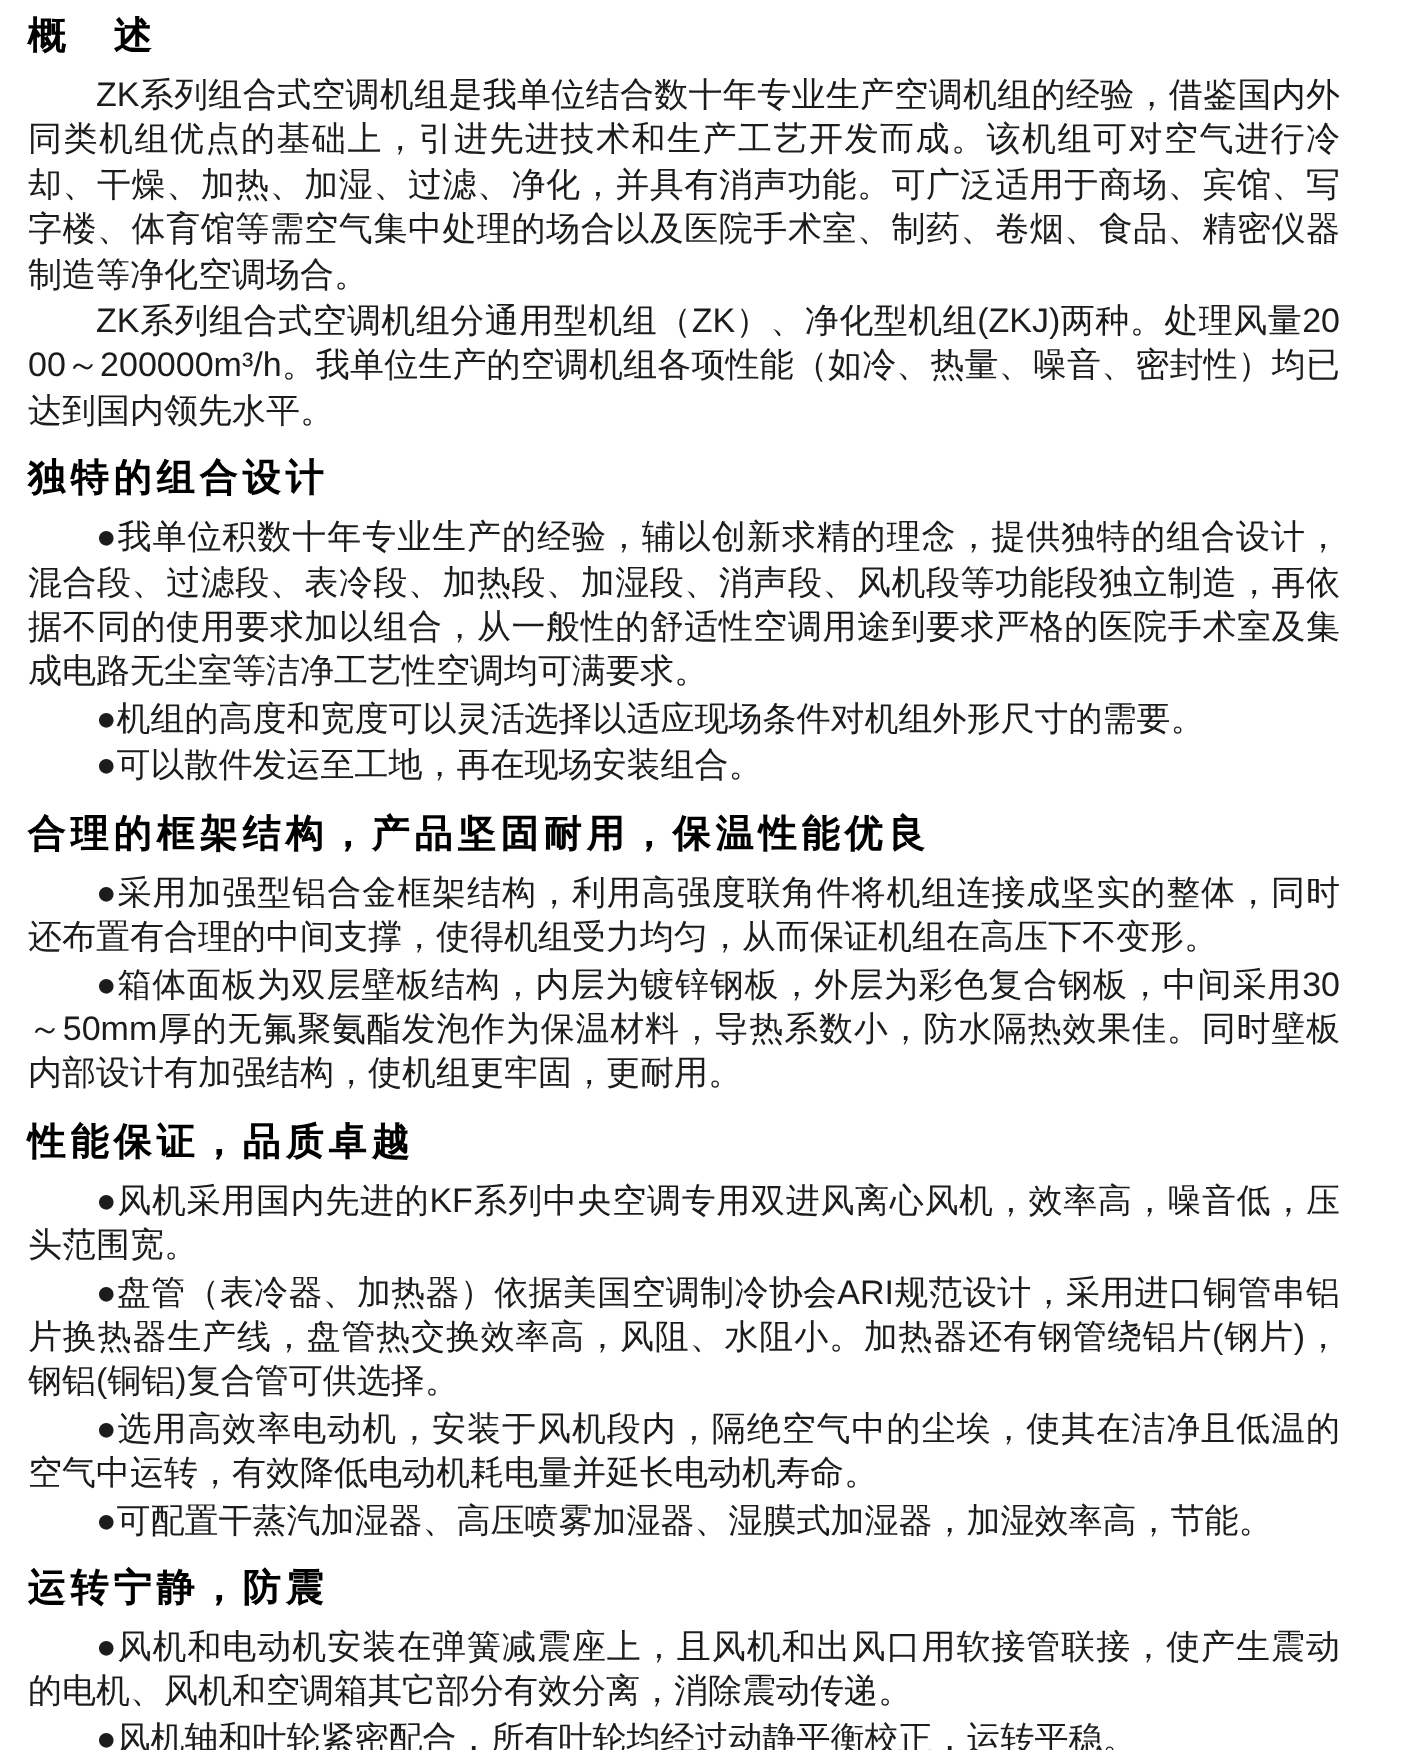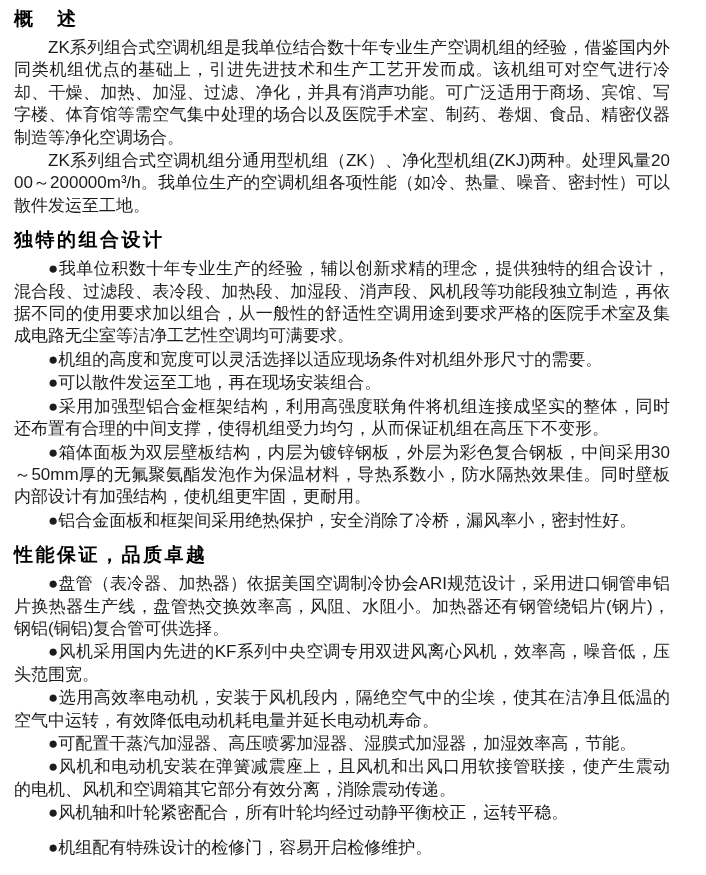--- a/index.html
+++ b/index.html
@@ -46,45 +46,46 @@
   }
 </style>
 </head>
 <body>
 
 <div class="page">
 
   <div class="section">
     <h2 class="section-heading">概　述</h2>
     <p class="para">ZK系列组合式空调机组是我单位结合数十年专业生产空调机组的经验，借鉴国内外同类机组优点的基础上，引进先进技术和生产工艺开发而成。该机组可对空气进行冷却、干燥、加热、加湿、过滤、净化，并具有消声功能。可广泛适用于商场、宾馆、写字楼、体育馆等需空气集中处理的场合以及医院手术室、制药、卷烟、食品、精密仪器制造等净化空调场合。</p>
-    <p class="para">ZK系列组合式空调机组分通用型机组（ZK）、净化型机组(ZKJ)两种。处理风量2000～200000m³/h。我单位生产的空调机组各项性能（如冷、热量、噪音、密封性）可以散件发运至工地。</p>
+    <p class="para">ZK系列组合式空调机组分通用型机组（ZK）、净化型机组(ZKJ)两种。处理风量2000～200000m³/h。我单位生产的空调机组各项性能（如冷、热量、噪音、密封性）均已达到国内领先水平。</p>
   </div>
 
   <div class="section">
     <h2 class="section-heading">独特的组合设计</h2>
     <p class="para">●我单位积数十年专业生产的经验，辅以创新求精的理念，提供独特的组合设计，混合段、过滤段、表冷段、加热段、加湿段、消声段、风机段等功能段独立制造，再依据不同的使用要求加以组合，从一般性的舒适性空调用途到要求严格的医院手术室及集成电路无尘室等洁净工艺性空调均可满要求。</p>
     <p class="para">●机组的高度和宽度可以灵活选择以适应现场条件对机组外形尺寸的需要。</p>
     <p class="para">●可以散件发运至工地，再在现场安装组合。</p>
   </div>
 
   <div class="section">
+    <h2 class="section-heading">合理的框架结构，产品坚固耐用，保温性能优良</h2>
     <p class="para">●采用加强型铝合金框架结构，利用高强度联角件将机组连接成坚实的整体，同时还布置有合理的中间支撑，使得机组受力均匀，从而保证机组在高压下不变形。</p>
     <p class="para">●箱体面板为双层壁板结构，内层为镀锌钢板，外层为彩色复合钢板，中间采用30～50mm厚的无氟聚氨酯发泡作为保温材料，导热系数小，防水隔热效果佳。同时壁板内部设计有加强结构，使机组更牢固，更耐用。</p>
-    <p class="para">●铝合金面板和框架间采用绝热保护，安全消除了冷桥，漏风率小，密封性好。</p>
   </div>
 
   <div class="section">
     <h2 class="section-heading">性能保证，品质卓越</h2>
+    <p class="para">●风机采用国内先进的KF系列中央空调专用双进风离心风机，效率高，噪音低，压头范围宽。</p>
     <p class="para">●盘管（表冷器、加热器）依据美国空调制冷协会ARI规范设计，采用进口铜管串铝片换热器生产线，盘管热交换效率高，风阻、水阻小。加热器还有钢管绕铝片(钢片)，钢铝(铜铝)复合管可供选择。</p>
-    <p class="para">●风机采用国内先进的KF系列中央空调专用双进风离心风机，效率高，噪音低，压头范围宽。</p>
     <p class="para">●选用高效率电动机，安装于风机段内，隔绝空气中的尘埃，使其在洁净且低温的空气中运转，有效降低电动机耗电量并延长电动机寿命。</p>
     <p class="para">●可配置干蒸汽加湿器、高压喷雾加湿器、湿膜式加湿器，加湿效率高，节能。</p>
   </div>
 
   <div class="section">
+    <h2 class="section-heading">运转宁静，防震</h2>
     <p class="para">●风机和电动机安装在弹簧减震座上，且风机和出风口用软接管联接，使产生震动的电机、风机和空调箱其它部分有效分离，消除震动传递。</p>
     <p class="para">●风机轴和叶轮紧密配合，所有叶轮均经过动静平衡校正，运转平稳。</p>
   </div>
 
   <div class="section section-maintenance">
     <p class="para">●机组配有特殊设计的检修门，容易开启检修维护。</p>
 
   </div>
 
 </div>

